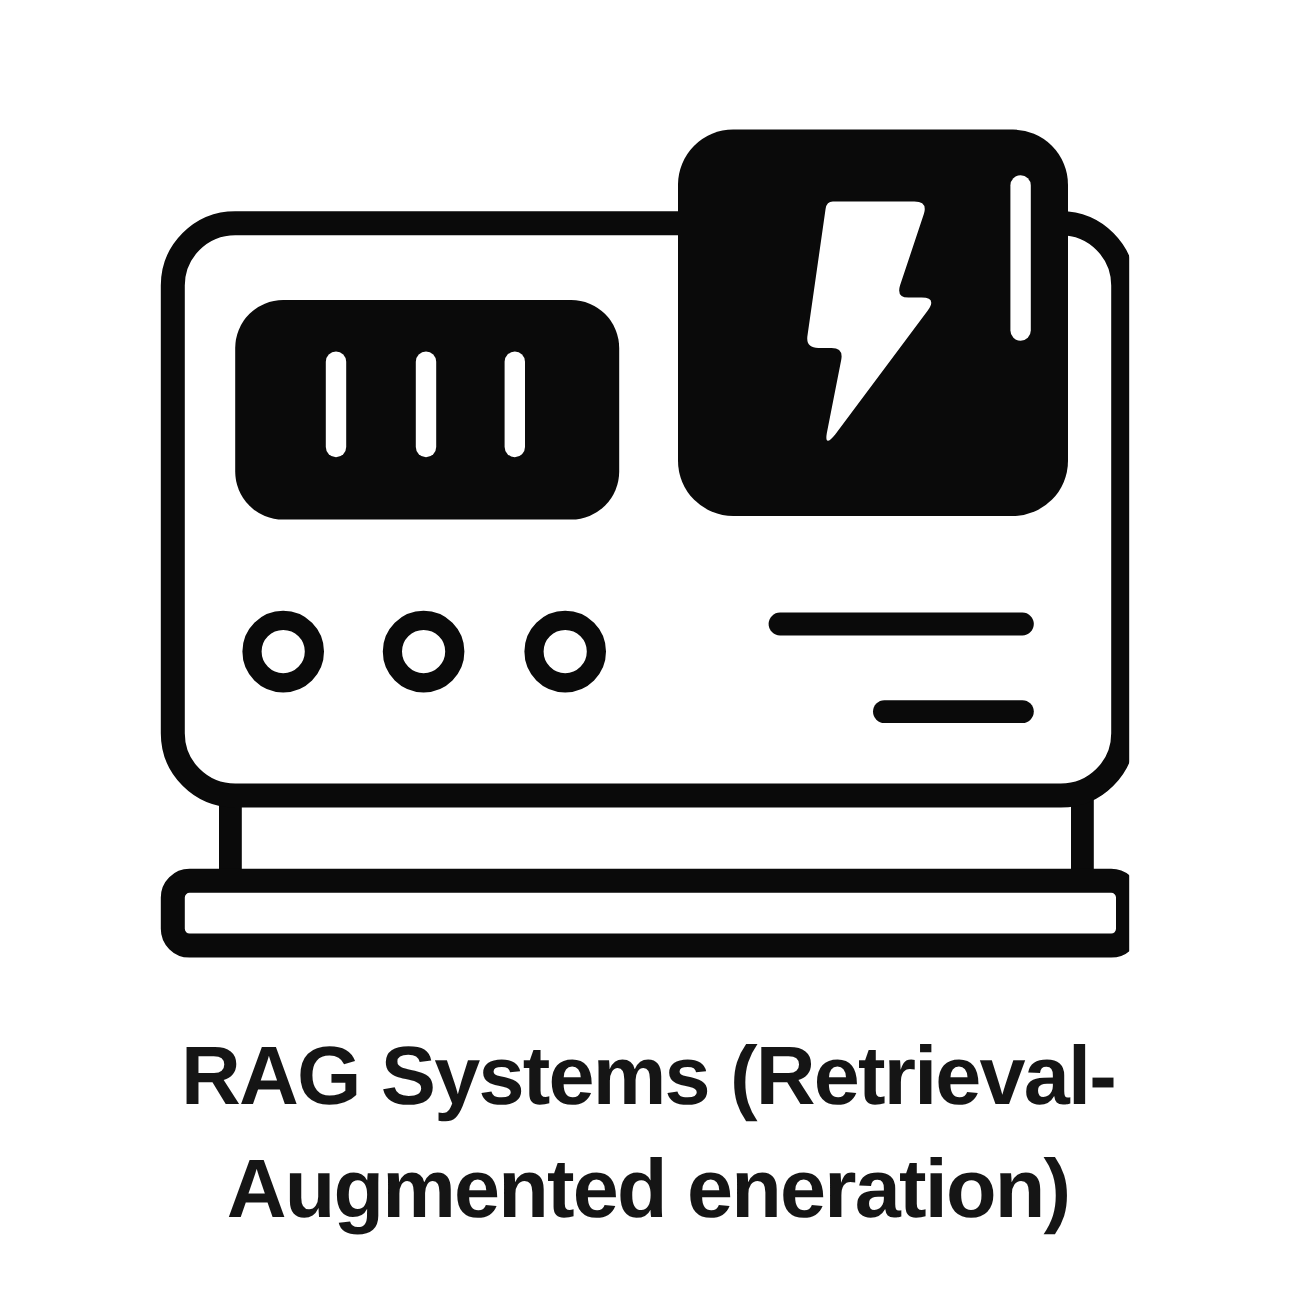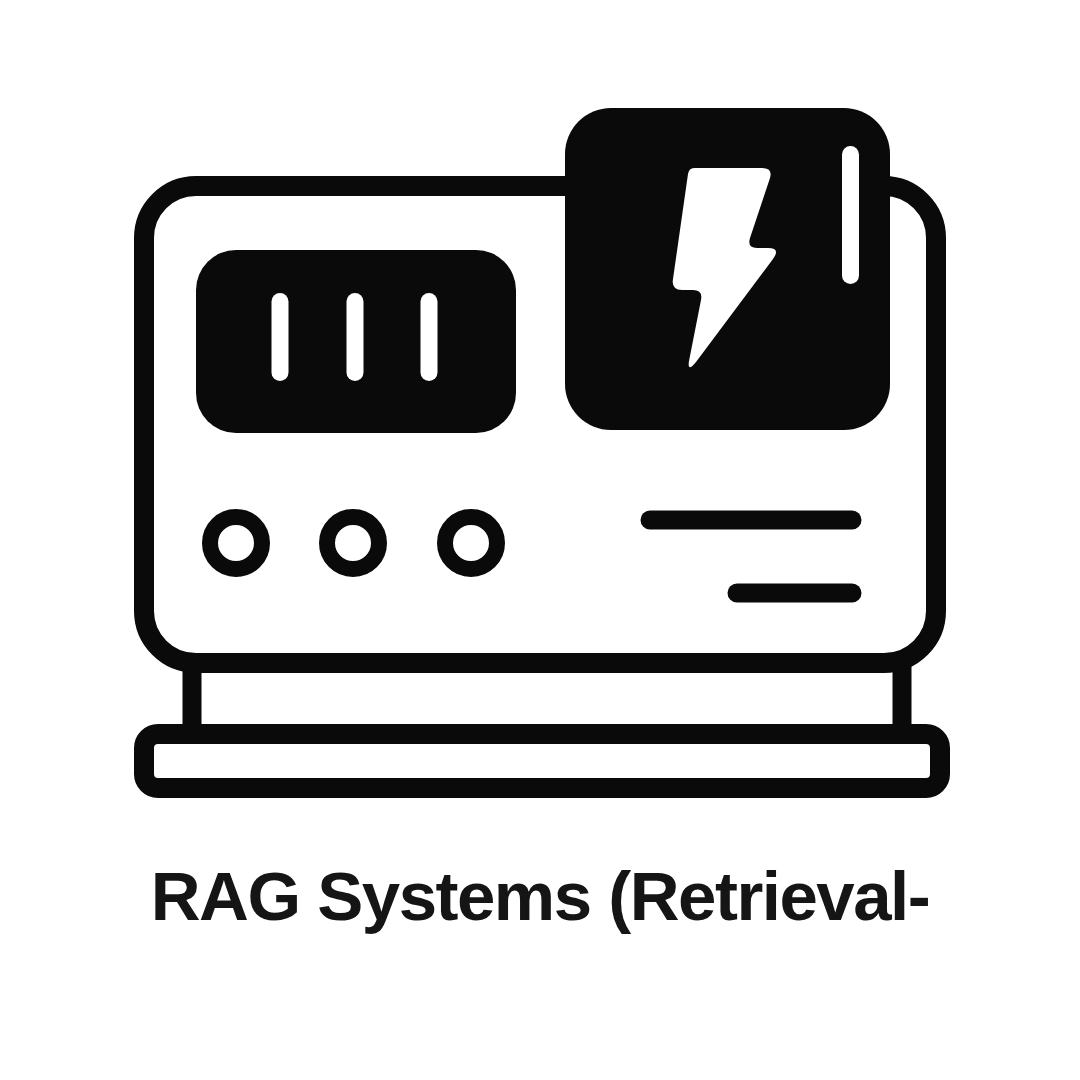--- a/index.html
+++ b/index.html
@@ -2,21 +2,21 @@
 <html><head>
 <meta charset="utf-8">
 <style>
   html, body {
     margin: 0;
     padding: 0;
     background: #ffffff;
   }
   .canvas {
     position: relative;
-    width: 1080px;
+    width: 941px;
     height: 1080px;
     background: #ffffff;
     overflow: hidden;
     font-family: "Liberation Sans", sans-serif;
   }
   .icon-wrap {
     position: absolute;
     left: 0;
     top: 0;
     width: 1080px;
@@ -79,15 +79,16 @@
       <rect x="565" y="108" width="325" height="322" rx="46" class="ink-fill"></rect>
       <rect x="842" y="146" width="17" height="138" rx="8.5" class="paper-fill"></rect>
       <path class="paper-fill" d="M 694 168 L 762 168 Q 773 168 770 178 L 750 238 Q 747 248 757 248
                L 768 248 Q 781 248 773 259 L 696 362 Q 687 373 689 361 L 701 300
                Q 703 290 693 290 L 682 290 Q 671 290 673 279 L 688 174 Q 689 168 694 168 Z"></path>
     </svg>
   </div>
 
   <div class="caption">
     <span class="cap-line">RAG Systems (Retrieval-</span>
+    <span class="cap-line">Augmented eneration)</span>
   </div>
 
 </div>
 
 </body></html>

